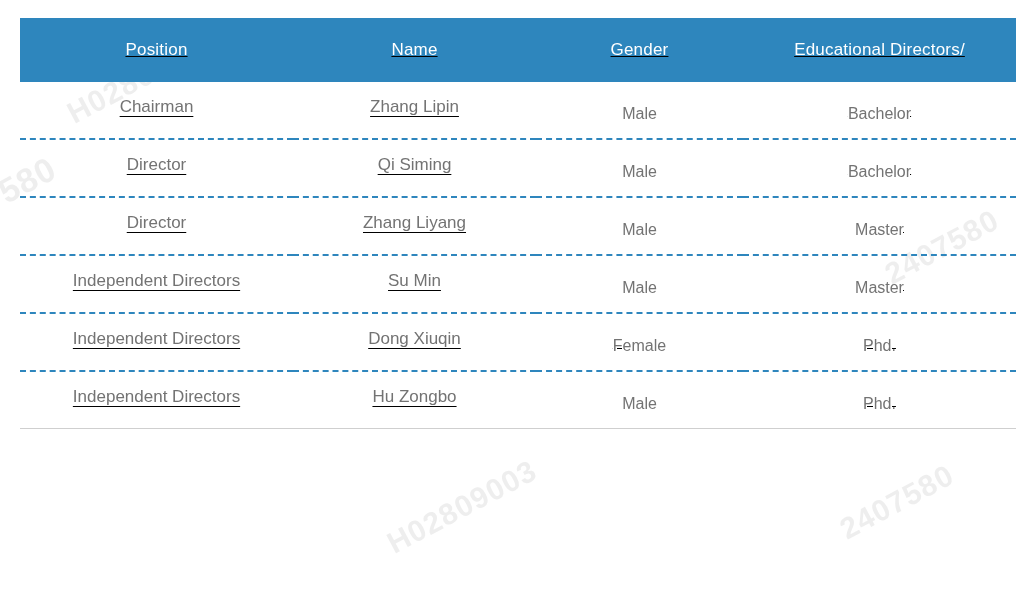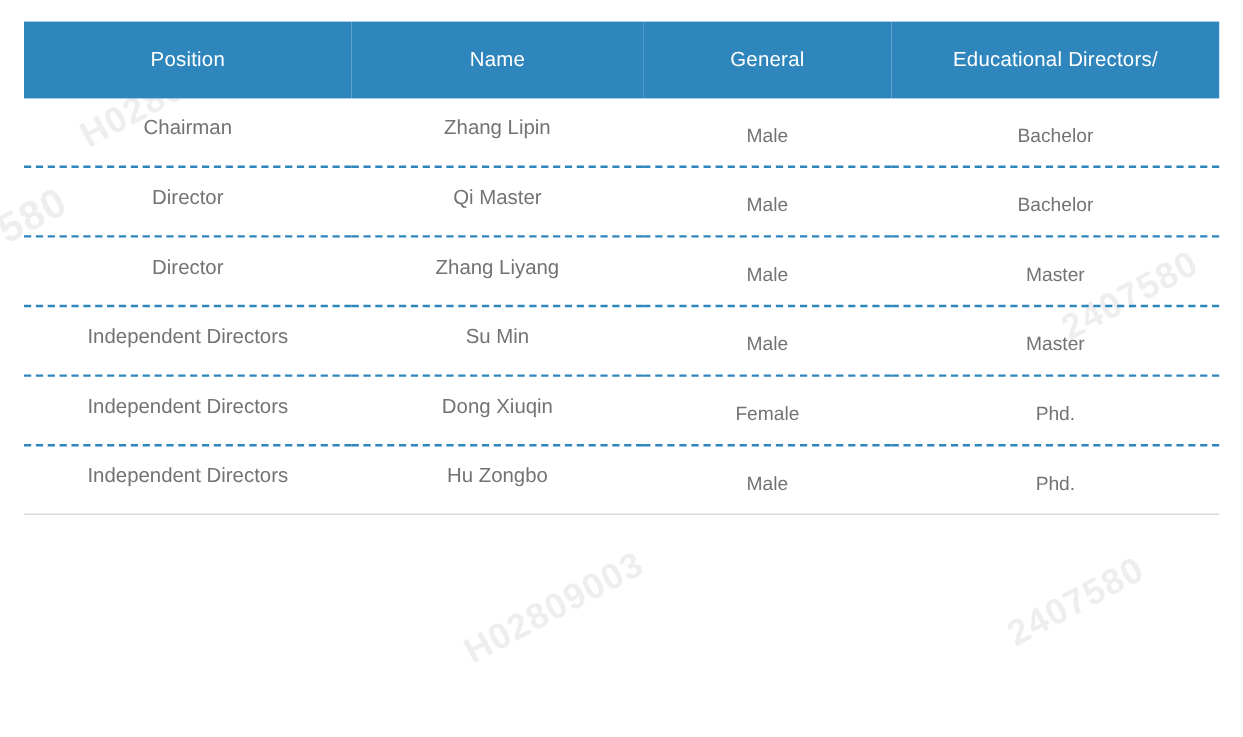--- a/index.html
+++ b/index.html
@@ -51,20 +51,21 @@
   .wm-d { left: 380px;  top: 490px; font-size: 30px; }
   .wm-e { left: 835px;  top: 485px; font-size: 30px; }
 
   
   .table-wrap {
     position: absolute;
     left: 20px;
     top: 18px;
     width: 996px;
     z-index: 10;
+    text-decoration: underline;
   }
   table.data-table {
     border-collapse: collapse;
     width: 996px;
     table-layout: fixed;
   }
   table.data-table thead th {
     background: #2e86bd;
     color: #ffffff;
     font-weight: normal;
@@ -125,34 +126,34 @@
       <colgroup>
         <col class="c-position">
         <col class="c-name">
         <col class="c-gender">
         <col class="c-edu">
       </colgroup>
       <thead>
         <tr>
           <th>Position</th>
           <th>Name</th>
-          <th>General</th>
+          <th>Gender</th>
           <th>Educational Directors/</th>
         </tr>
       </thead>
       <tbody id="table-body">
           <tr>
             <td><span class="cell-position">Chairman</span></td>
             <td><span class="cell-name">Zhang Lipin</span></td>
             <td><span class="cell-gender">Male</span></td>
             <td><span class="cell-edu">Bachelor</span></td>
           </tr>
           <tr>
             <td><span class="cell-position">Director</span></td>
-            <td><span class="cell-name">Qi Master</span></td>
+            <td><span class="cell-name">Qi Siming</span></td>
             <td><span class="cell-gender">Male</span></td>
             <td><span class="cell-edu">Bachelor</span></td>
           </tr>
           <tr>
             <td><span class="cell-position">Director</span></td>
             <td><span class="cell-name">Zhang Liyang</span></td>
             <td><span class="cell-gender">Male</span></td>
             <td><span class="cell-edu">Master</span></td>
           </tr>
           <tr>

